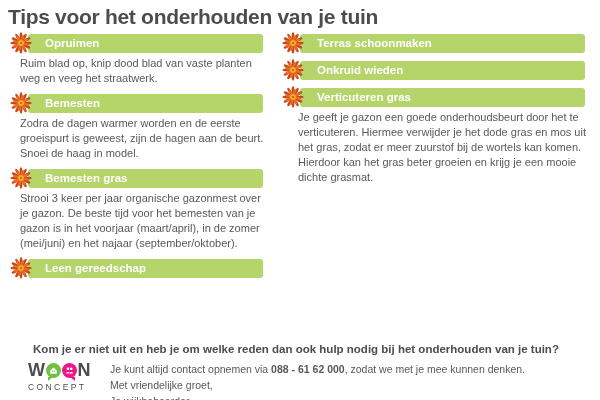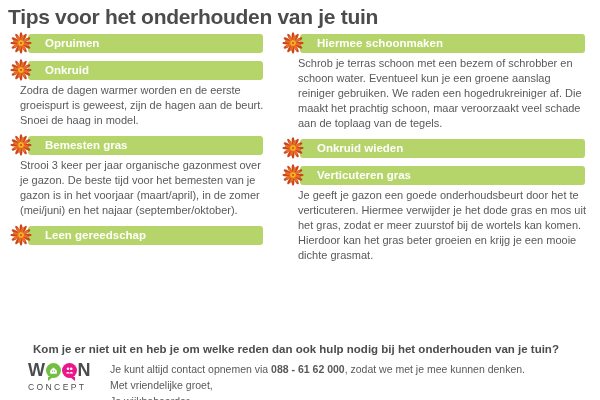--- a/index.html
+++ b/index.html
@@ -173,53 +173,54 @@
           <ellipse class="petal-inner" cx="12" cy="6.6" rx="1.5" ry="3.6" transform="rotate(195 12 12)"></ellipse>
           <ellipse class="petal-inner" cx="12" cy="6.6" rx="1.5" ry="3.6" transform="rotate(240 12 12)"></ellipse>
           <ellipse class="petal-inner" cx="12" cy="6.6" rx="1.5" ry="3.6" transform="rotate(285 12 12)"></ellipse>
           <ellipse class="petal-inner" cx="12" cy="6.6" rx="1.5" ry="3.6" transform="rotate(330 12 12)"></ellipse>
         </g>
         <circle class="flower-center" cx="12" cy="12" r="3"></circle>
         <circle class="flower-dot" cx="12" cy="12" r="1.1"></circle>
       </svg>
       <span>Opruimen</span>
     </div>
-  </div>
-
-  <div class="tip-section">
-    <div class="banner">
-      <svg class="flower" viewBox="0 0 24 24" aria-hidden="true">
-        <g>
-          <ellipse class="petal-outer" cx="12" cy="4.8" rx="1.5" ry="4.4"></ellipse>
-          <ellipse class="petal-outer" cx="12" cy="4.8" rx="1.5" ry="4.4" transform="rotate(30 12 12)"></ellipse>
-          <ellipse class="petal-outer" cx="12" cy="4.8" rx="1.5" ry="4.4" transform="rotate(60 12 12)"></ellipse>
-          <ellipse class="petal-outer" cx="12" cy="4.8" rx="1.5" ry="4.4" transform="rotate(90 12 12)"></ellipse>
-          <ellipse class="petal-outer" cx="12" cy="4.8" rx="1.5" ry="4.4" transform="rotate(120 12 12)"></ellipse>
-          <ellipse class="petal-outer" cx="12" cy="4.8" rx="1.5" ry="4.4" transform="rotate(150 12 12)"></ellipse>
-          <ellipse class="petal-outer" cx="12" cy="4.8" rx="1.5" ry="4.4" transform="rotate(180 12 12)"></ellipse>
-          <ellipse class="petal-outer" cx="12" cy="4.8" rx="1.5" ry="4.4" transform="rotate(210 12 12)"></ellipse>
-          <ellipse class="petal-outer" cx="12" cy="4.8" rx="1.5" ry="4.4" transform="rotate(240 12 12)"></ellipse>
-          <ellipse class="petal-outer" cx="12" cy="4.8" rx="1.5" ry="4.4" transform="rotate(270 12 12)"></ellipse>
-          <ellipse class="petal-outer" cx="12" cy="4.8" rx="1.5" ry="4.4" transform="rotate(300 12 12)"></ellipse>
-          <ellipse class="petal-outer" cx="12" cy="4.8" rx="1.5" ry="4.4" transform="rotate(330 12 12)"></ellipse>
-        </g>
-        <g>
-          <ellipse class="petal-inner" cx="12" cy="6.6" rx="1.5" ry="3.6" transform="rotate(15 12 12)"></ellipse>
-          <ellipse class="petal-inner" cx="12" cy="6.6" rx="1.5" ry="3.6" transform="rotate(60 12 12)"></ellipse>
-          <ellipse class="petal-inner" cx="12" cy="6.6" rx="1.5" ry="3.6" transform="rotate(105 12 12)"></ellipse>
-          <ellipse class="petal-inner" cx="12" cy="6.6" rx="1.5" ry="3.6" transform="rotate(150 12 12)"></ellipse>
-          <ellipse class="petal-inner" cx="12" cy="6.6" rx="1.5" ry="3.6" transform="rotate(195 12 12)"></ellipse>
-          <ellipse class="petal-inner" cx="12" cy="6.6" rx="1.5" ry="3.6" transform="rotate(240 12 12)"></ellipse>
-          <ellipse class="petal-inner" cx="12" cy="6.6" rx="1.5" ry="3.6" transform="rotate(285 12 12)"></ellipse>
-          <ellipse class="petal-inner" cx="12" cy="6.6" rx="1.5" ry="3.6" transform="rotate(330 12 12)"></ellipse>
-        </g>
-        <circle class="flower-center" cx="12" cy="12" r="3"></circle>
-        <circle class="flower-dot" cx="12" cy="12" r="1.1"></circle>
-      </svg>
-      <span>Onkruid</span>
+    <p class="body-text">Ruim blad op, knip dood blad van vaste planten weg en veeg het straatwerk.</p>
+  </div>
+
+  <div class="tip-section">
+    <div class="banner">
+      <svg class="flower" viewBox="0 0 24 24" aria-hidden="true">
+        <g>
+          <ellipse class="petal-outer" cx="12" cy="4.8" rx="1.5" ry="4.4"></ellipse>
+          <ellipse class="petal-outer" cx="12" cy="4.8" rx="1.5" ry="4.4" transform="rotate(30 12 12)"></ellipse>
+          <ellipse class="petal-outer" cx="12" cy="4.8" rx="1.5" ry="4.4" transform="rotate(60 12 12)"></ellipse>
+          <ellipse class="petal-outer" cx="12" cy="4.8" rx="1.5" ry="4.4" transform="rotate(90 12 12)"></ellipse>
+          <ellipse class="petal-outer" cx="12" cy="4.8" rx="1.5" ry="4.4" transform="rotate(120 12 12)"></ellipse>
+          <ellipse class="petal-outer" cx="12" cy="4.8" rx="1.5" ry="4.4" transform="rotate(150 12 12)"></ellipse>
+          <ellipse class="petal-outer" cx="12" cy="4.8" rx="1.5" ry="4.4" transform="rotate(180 12 12)"></ellipse>
+          <ellipse class="petal-outer" cx="12" cy="4.8" rx="1.5" ry="4.4" transform="rotate(210 12 12)"></ellipse>
+          <ellipse class="petal-outer" cx="12" cy="4.8" rx="1.5" ry="4.4" transform="rotate(240 12 12)"></ellipse>
+          <ellipse class="petal-outer" cx="12" cy="4.8" rx="1.5" ry="4.4" transform="rotate(270 12 12)"></ellipse>
+          <ellipse class="petal-outer" cx="12" cy="4.8" rx="1.5" ry="4.4" transform="rotate(300 12 12)"></ellipse>
+          <ellipse class="petal-outer" cx="12" cy="4.8" rx="1.5" ry="4.4" transform="rotate(330 12 12)"></ellipse>
+        </g>
+        <g>
+          <ellipse class="petal-inner" cx="12" cy="6.6" rx="1.5" ry="3.6" transform="rotate(15 12 12)"></ellipse>
+          <ellipse class="petal-inner" cx="12" cy="6.6" rx="1.5" ry="3.6" transform="rotate(60 12 12)"></ellipse>
+          <ellipse class="petal-inner" cx="12" cy="6.6" rx="1.5" ry="3.6" transform="rotate(105 12 12)"></ellipse>
+          <ellipse class="petal-inner" cx="12" cy="6.6" rx="1.5" ry="3.6" transform="rotate(150 12 12)"></ellipse>
+          <ellipse class="petal-inner" cx="12" cy="6.6" rx="1.5" ry="3.6" transform="rotate(195 12 12)"></ellipse>
+          <ellipse class="petal-inner" cx="12" cy="6.6" rx="1.5" ry="3.6" transform="rotate(240 12 12)"></ellipse>
+          <ellipse class="petal-inner" cx="12" cy="6.6" rx="1.5" ry="3.6" transform="rotate(285 12 12)"></ellipse>
+          <ellipse class="petal-inner" cx="12" cy="6.6" rx="1.5" ry="3.6" transform="rotate(330 12 12)"></ellipse>
+        </g>
+        <circle class="flower-center" cx="12" cy="12" r="3"></circle>
+        <circle class="flower-dot" cx="12" cy="12" r="1.1"></circle>
+      </svg>
+      <span>Bemesten</span>
     </div>
     <p class="body-text">Zodra de dagen warmer worden en de eerste groeispurt is geweest, zijn de hagen aan de beurt. Snoei de haag in model.</p>
   </div>
 
   <div class="tip-section">
     <div class="banner">
       <svg class="flower" viewBox="0 0 24 24" aria-hidden="true">
         <g>
           <ellipse class="petal-outer" cx="12" cy="4.8" rx="1.5" ry="4.4"></ellipse>
           <ellipse class="petal-outer" cx="12" cy="4.8" rx="1.5" ry="4.4" transform="rotate(30 12 12)"></ellipse>
@@ -310,23 +311,22 @@
           <ellipse class="petal-inner" cx="12" cy="6.6" rx="1.5" ry="3.6" transform="rotate(105 12 12)"></ellipse>
           <ellipse class="petal-inner" cx="12" cy="6.6" rx="1.5" ry="3.6" transform="rotate(150 12 12)"></ellipse>
           <ellipse class="petal-inner" cx="12" cy="6.6" rx="1.5" ry="3.6" transform="rotate(195 12 12)"></ellipse>
           <ellipse class="petal-inner" cx="12" cy="6.6" rx="1.5" ry="3.6" transform="rotate(240 12 12)"></ellipse>
           <ellipse class="petal-inner" cx="12" cy="6.6" rx="1.5" ry="3.6" transform="rotate(285 12 12)"></ellipse>
           <ellipse class="petal-inner" cx="12" cy="6.6" rx="1.5" ry="3.6" transform="rotate(330 12 12)"></ellipse>
         </g>
         <circle class="flower-center" cx="12" cy="12" r="3"></circle>
         <circle class="flower-dot" cx="12" cy="12" r="1.1"></circle>
       </svg>
-      <span>Hiermee schoonmaken</span>
-    </div>
-    <p class="body-text">Schrob je terras schoon met een bezem of schrobber en schoon water. Eventueel kun je een groene aanslag reiniger gebruiken. We raden een hogedrukreiniger af. Die maakt het prachtig schoon, maar veroorzaakt veel schade aan de toplaag van de tegels.</p>
+      <span>Terras schoonmaken</span>
+    </div>
   </div>
 
   <div class="tip-section">
     <div class="banner">
       <svg class="flower" viewBox="0 0 24 24" aria-hidden="true">
         <g>
           <ellipse class="petal-outer" cx="12" cy="4.8" rx="1.5" ry="4.4"></ellipse>
           <ellipse class="petal-outer" cx="12" cy="4.8" rx="1.5" ry="4.4" transform="rotate(30 12 12)"></ellipse>
           <ellipse class="petal-outer" cx="12" cy="4.8" rx="1.5" ry="4.4" transform="rotate(60 12 12)"></ellipse>
           <ellipse class="petal-outer" cx="12" cy="4.8" rx="1.5" ry="4.4" transform="rotate(90 12 12)"></ellipse>

